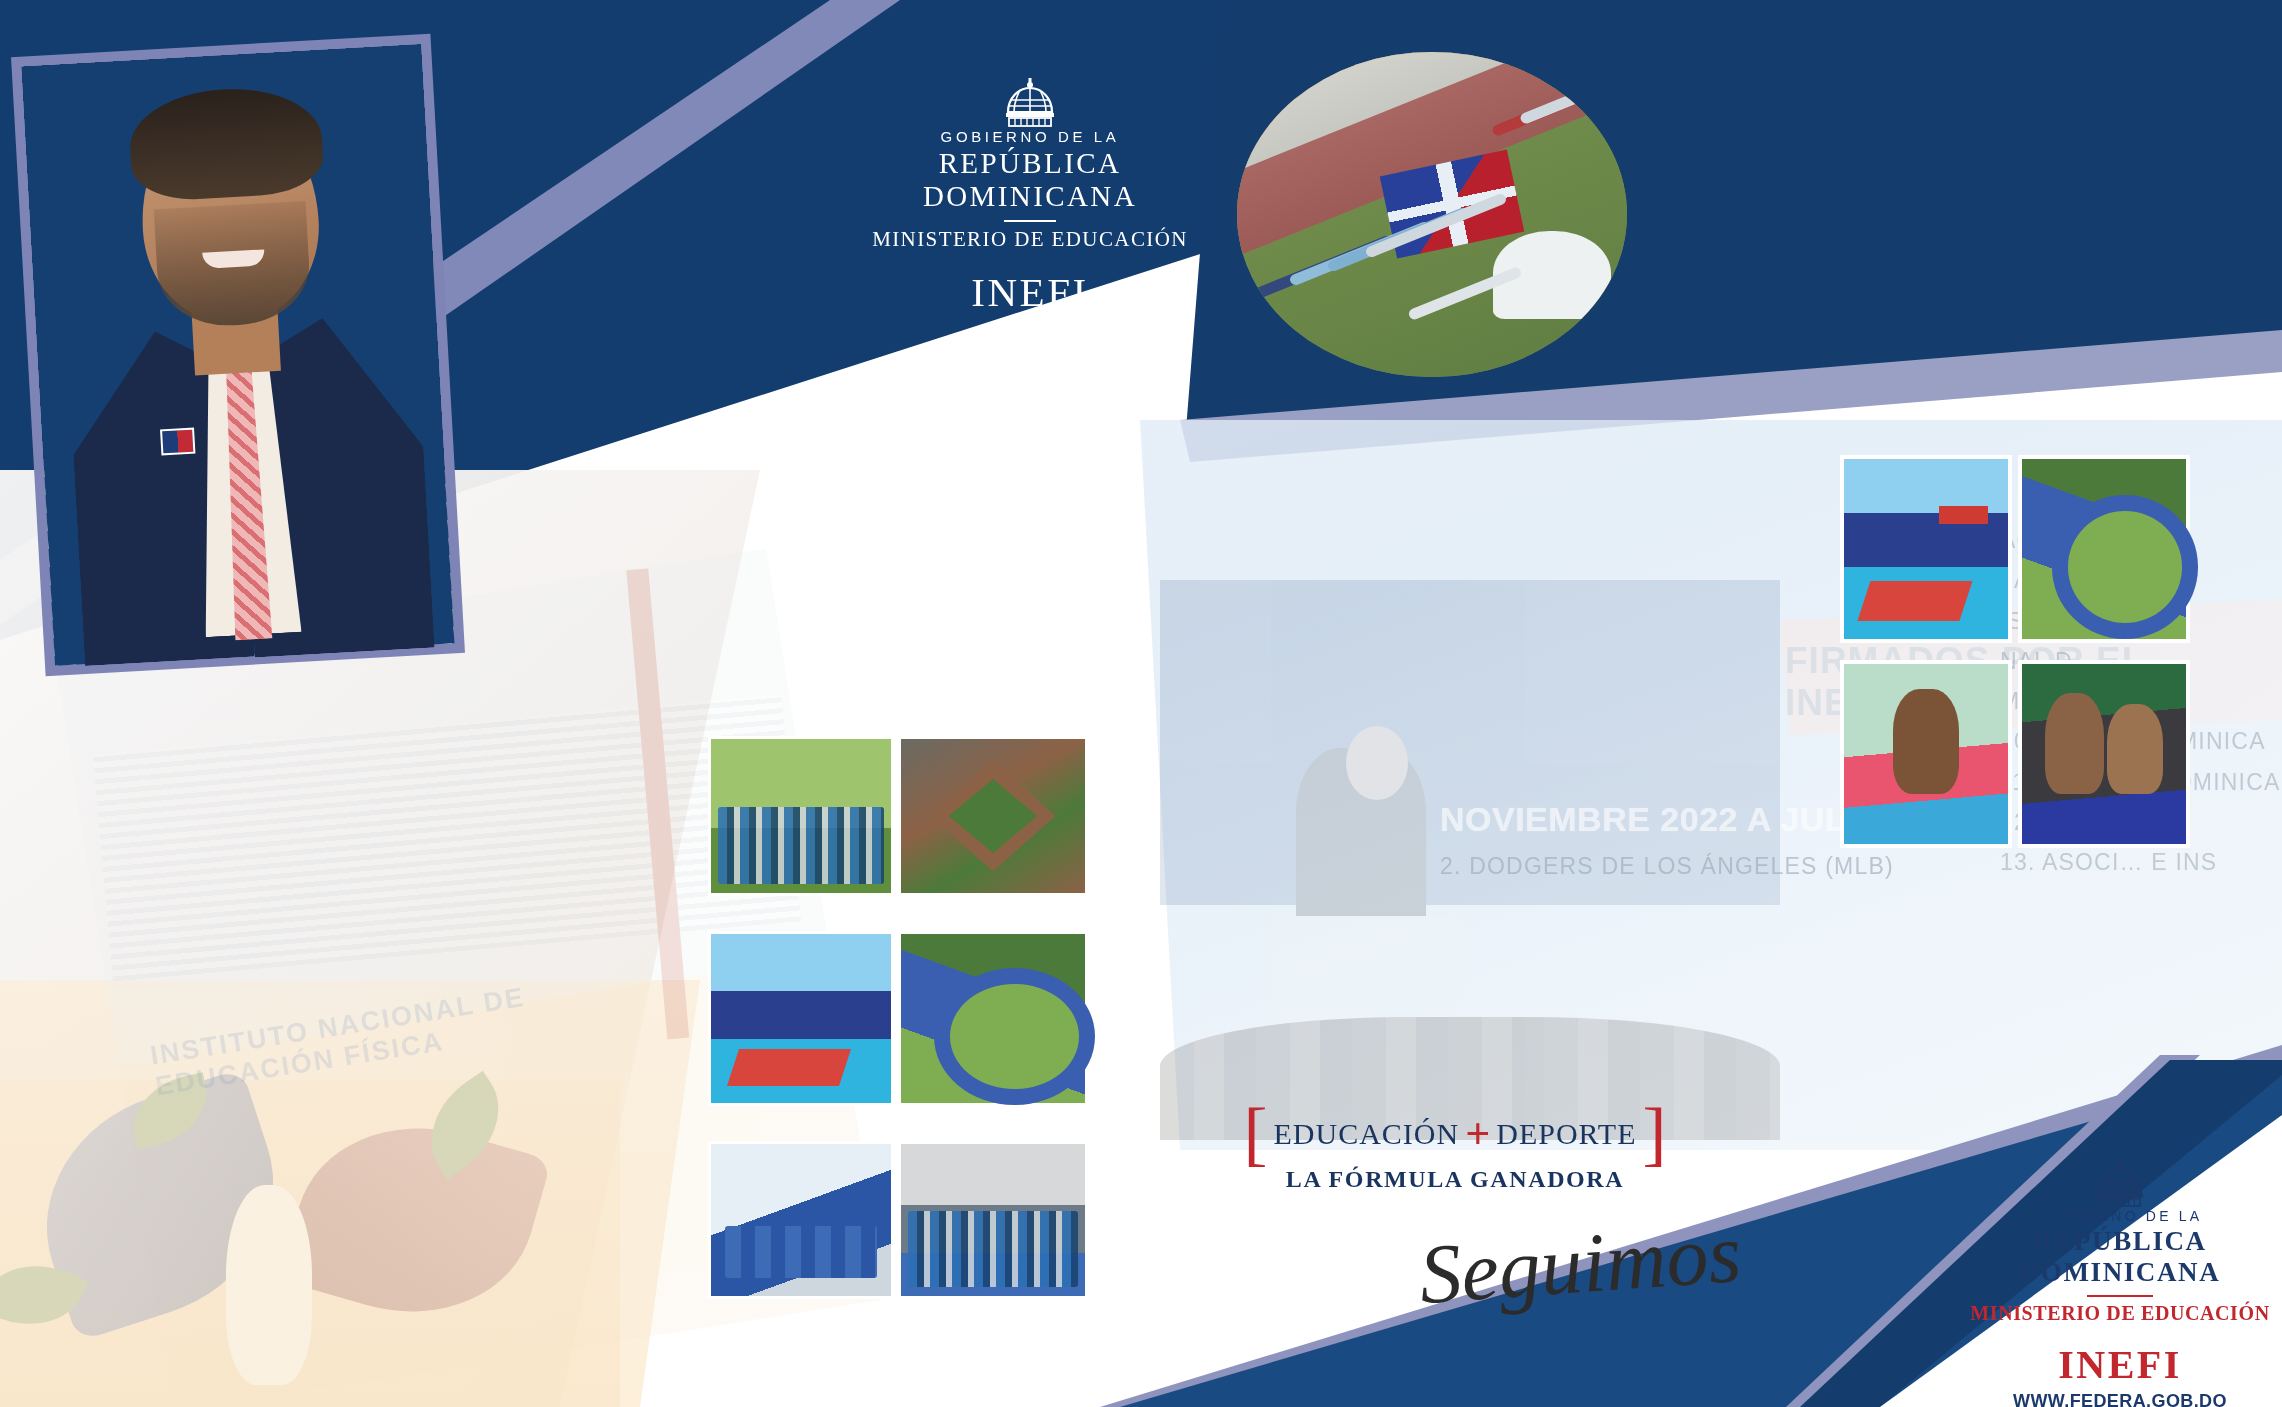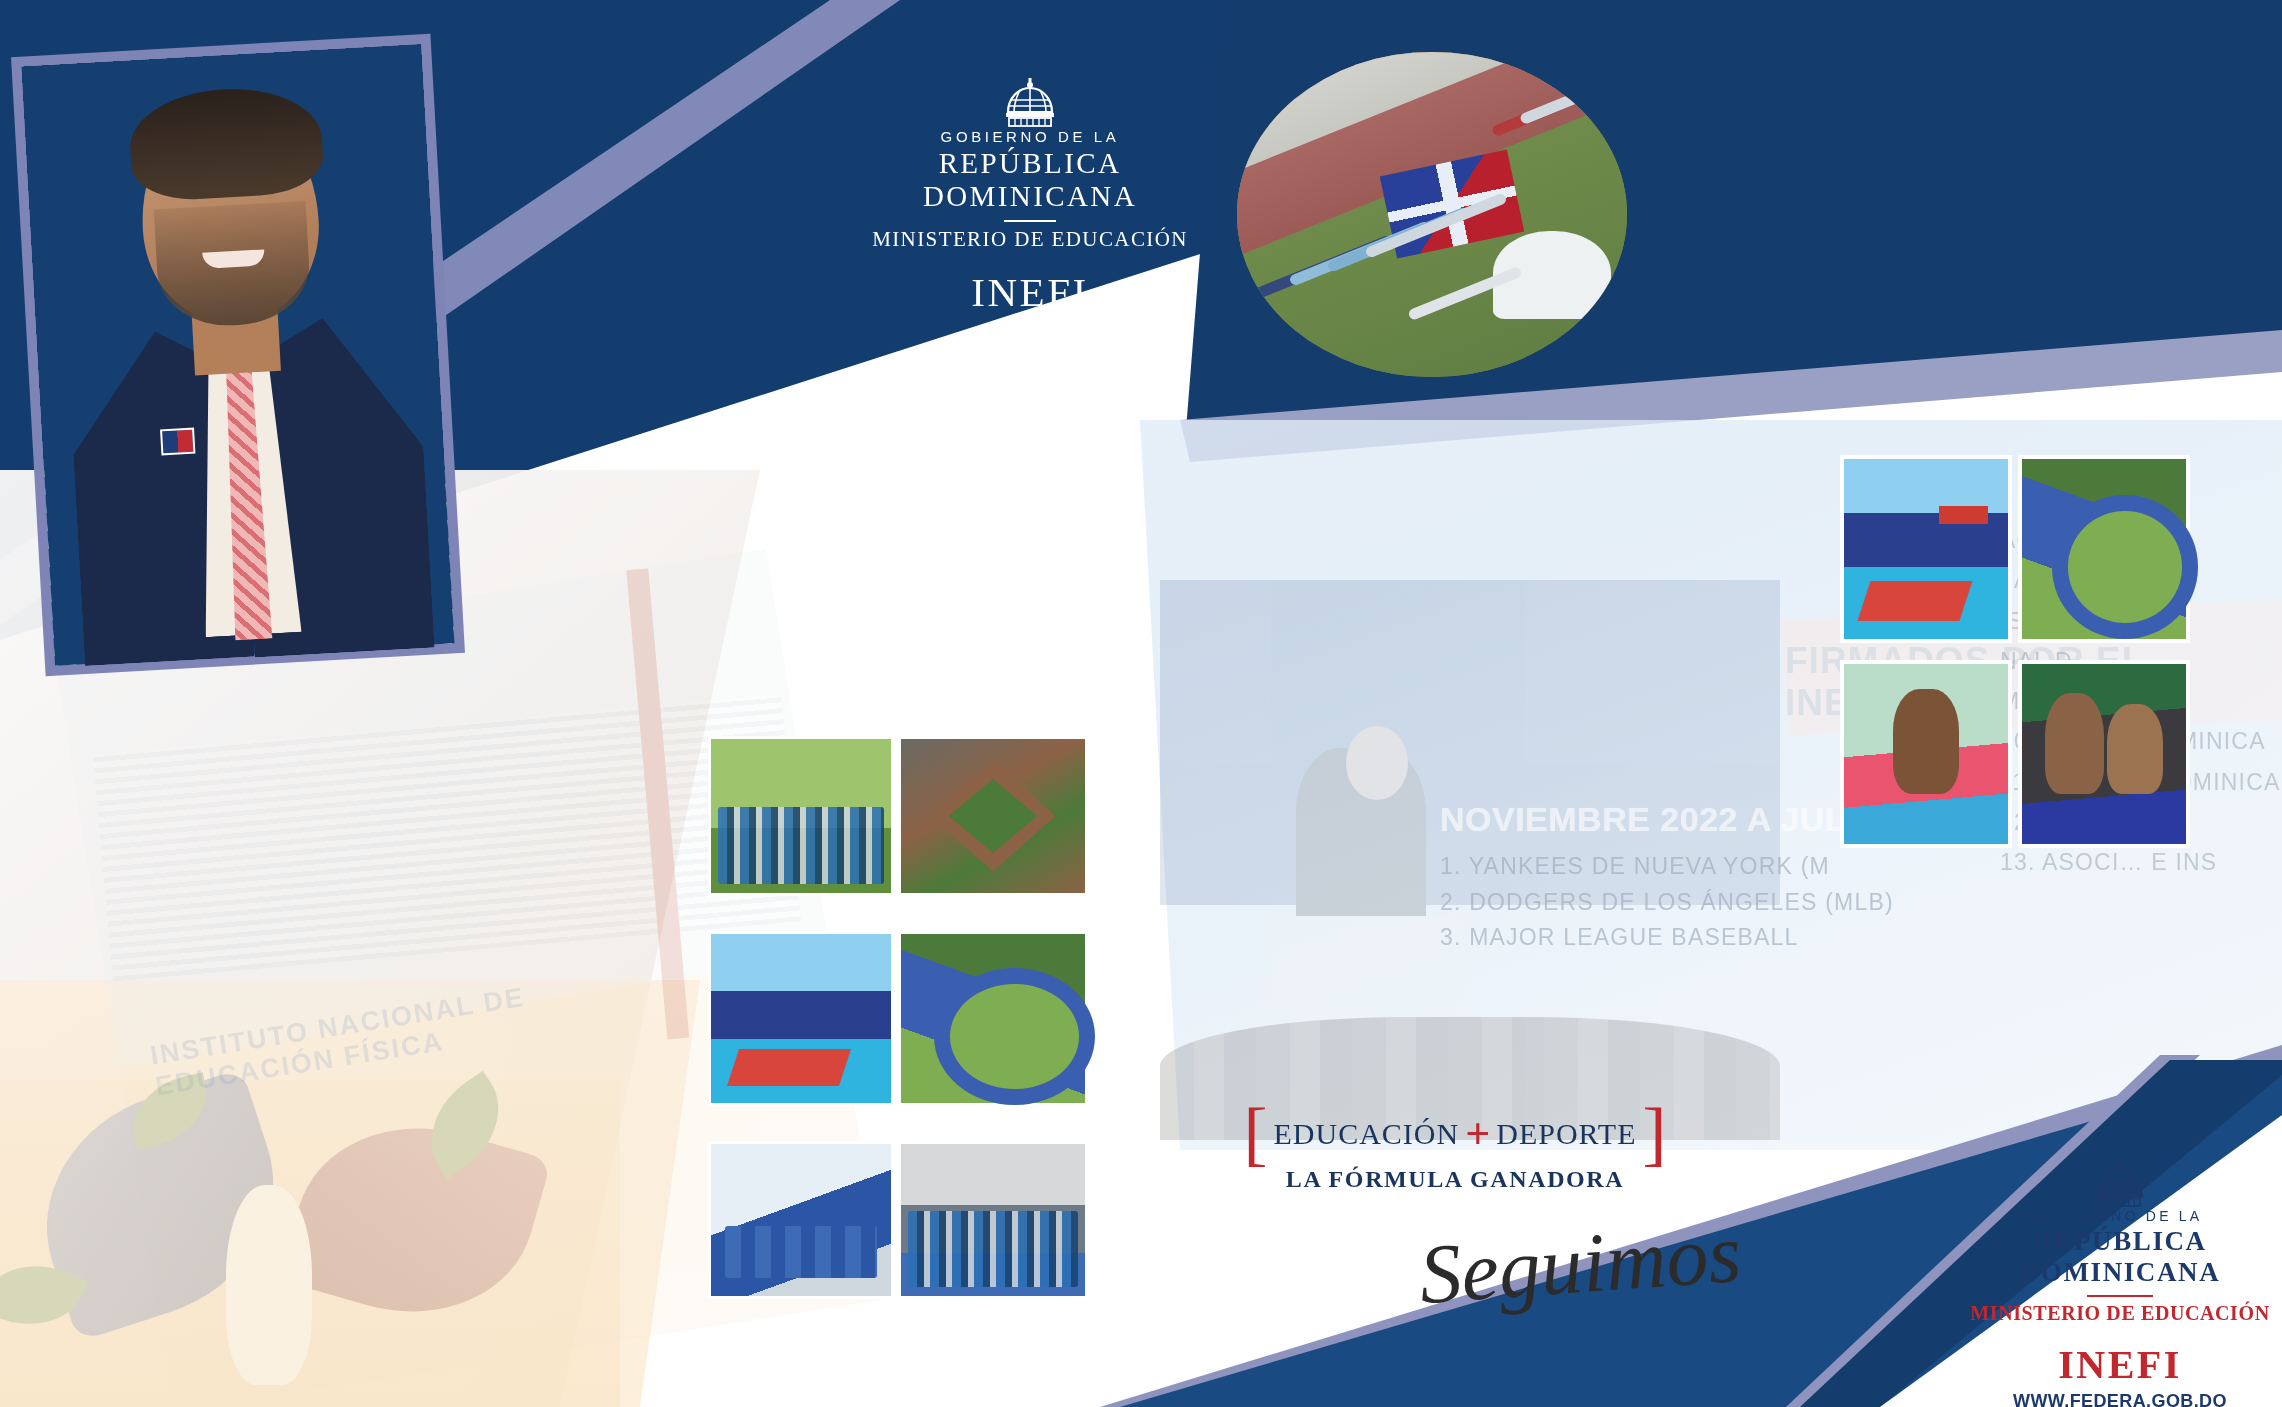--- a/index.html
+++ b/index.html
@@ -237,23 +237,21 @@
     <div class="pod-stand"></div>
     <div class="pod-aud"></div>
   </div>
 
   <div class="layer wash-pink"></div>
 
   <div id="firmados">FIRMADOS POR EL INEFI</div>
 
   <div id="list-block">
     <div class="lst-title">NOVIEMBRE 2022 A JULIO 2</div>
-    <div class="lst">1.  YANKEES DE NUEVA YORK (M</div>
     <div class="lst">2. DODGERS DE LOS ÁNGELES (MLB)</div>
-    <div class="lst">3. MAJOR LEAGUE BASEBALL</div>
   </div>
 
   <div id="list-right">
     <div>AO FC</div>
     <div>LA JUVE</div>
     <div>ISTRITO</div>
     <div>NAL D</div>
     <div>MINICA</div>
     <div>10. FEDER…           OMINICA</div>
     <div>11. FEDERA…        OMINICA</div>

